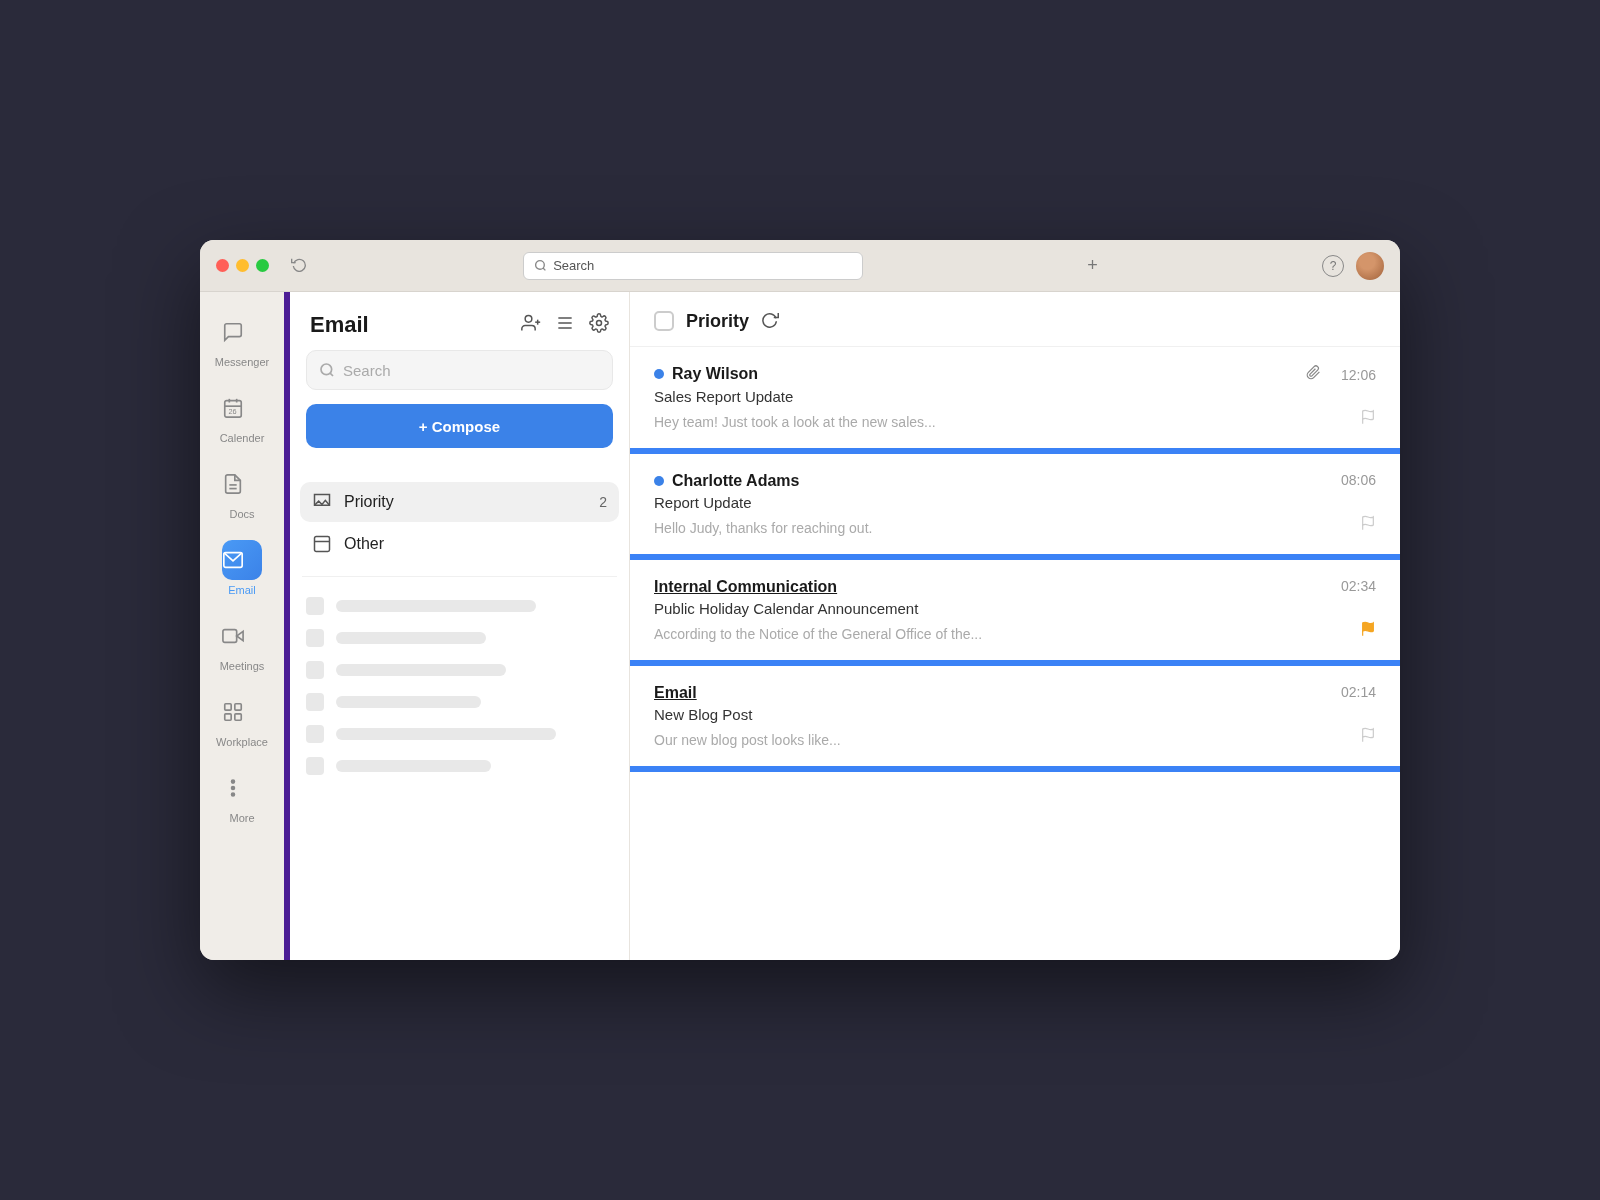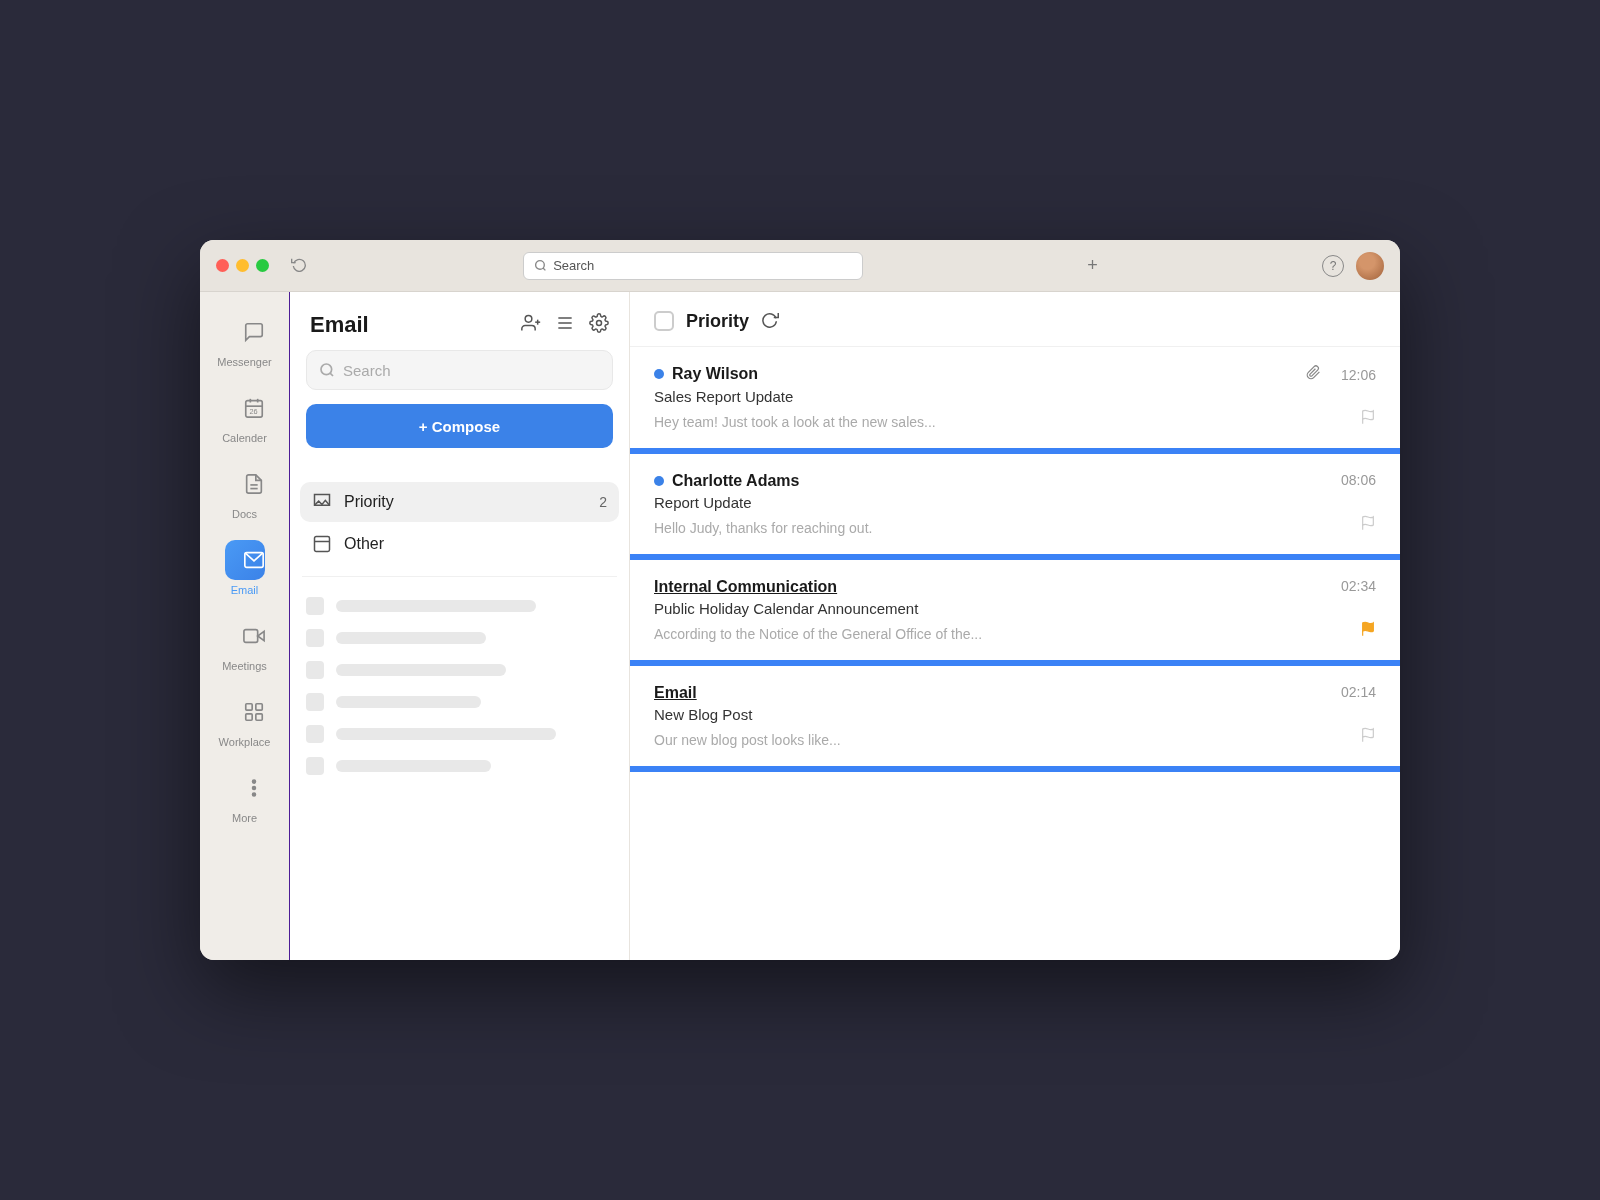--- a/index.html
+++ b/index.html
@@ -117,42 +117,42 @@
 
     
     .icon-sidebar {
       width: 90px;
       background: #f0ede8;
       display: flex;
       flex-direction: column;
       align-items: center;
       padding-top: 10px;
       gap: 0;
-      border-right: 1px solid #4c1d95;
+      border-right: 6px solid #4c1d95;
       flex-shrink: 0;
     }
     .sidebar-icon-item {
       width: 100%;
       display: flex;
       flex-direction: column;
       align-items: center;
       padding: 10px 0;
       cursor: pointer;
       gap: 4px;
     }
     .sidebar-icon-item.active {
       background: none;
     }
     .sidebar-icon-item .icon-wrap {
       width: 40px;
       height: 40px;
       border-radius: 10px;
       display: flex;
       align-items: center;
-      justify-content: flex-end;
+      justify-content: flex-start;
     }
     .sidebar-icon-item.active .icon-wrap {
       background: linear-gradient(135deg, #4a9af5, #3b82e8);
     }
     .sidebar-icon-item .icon-label {
       font-size: 11px;
       color: #888;
     }
     .sidebar-icon-item.active .icon-label {
       color: #4a9af5;

